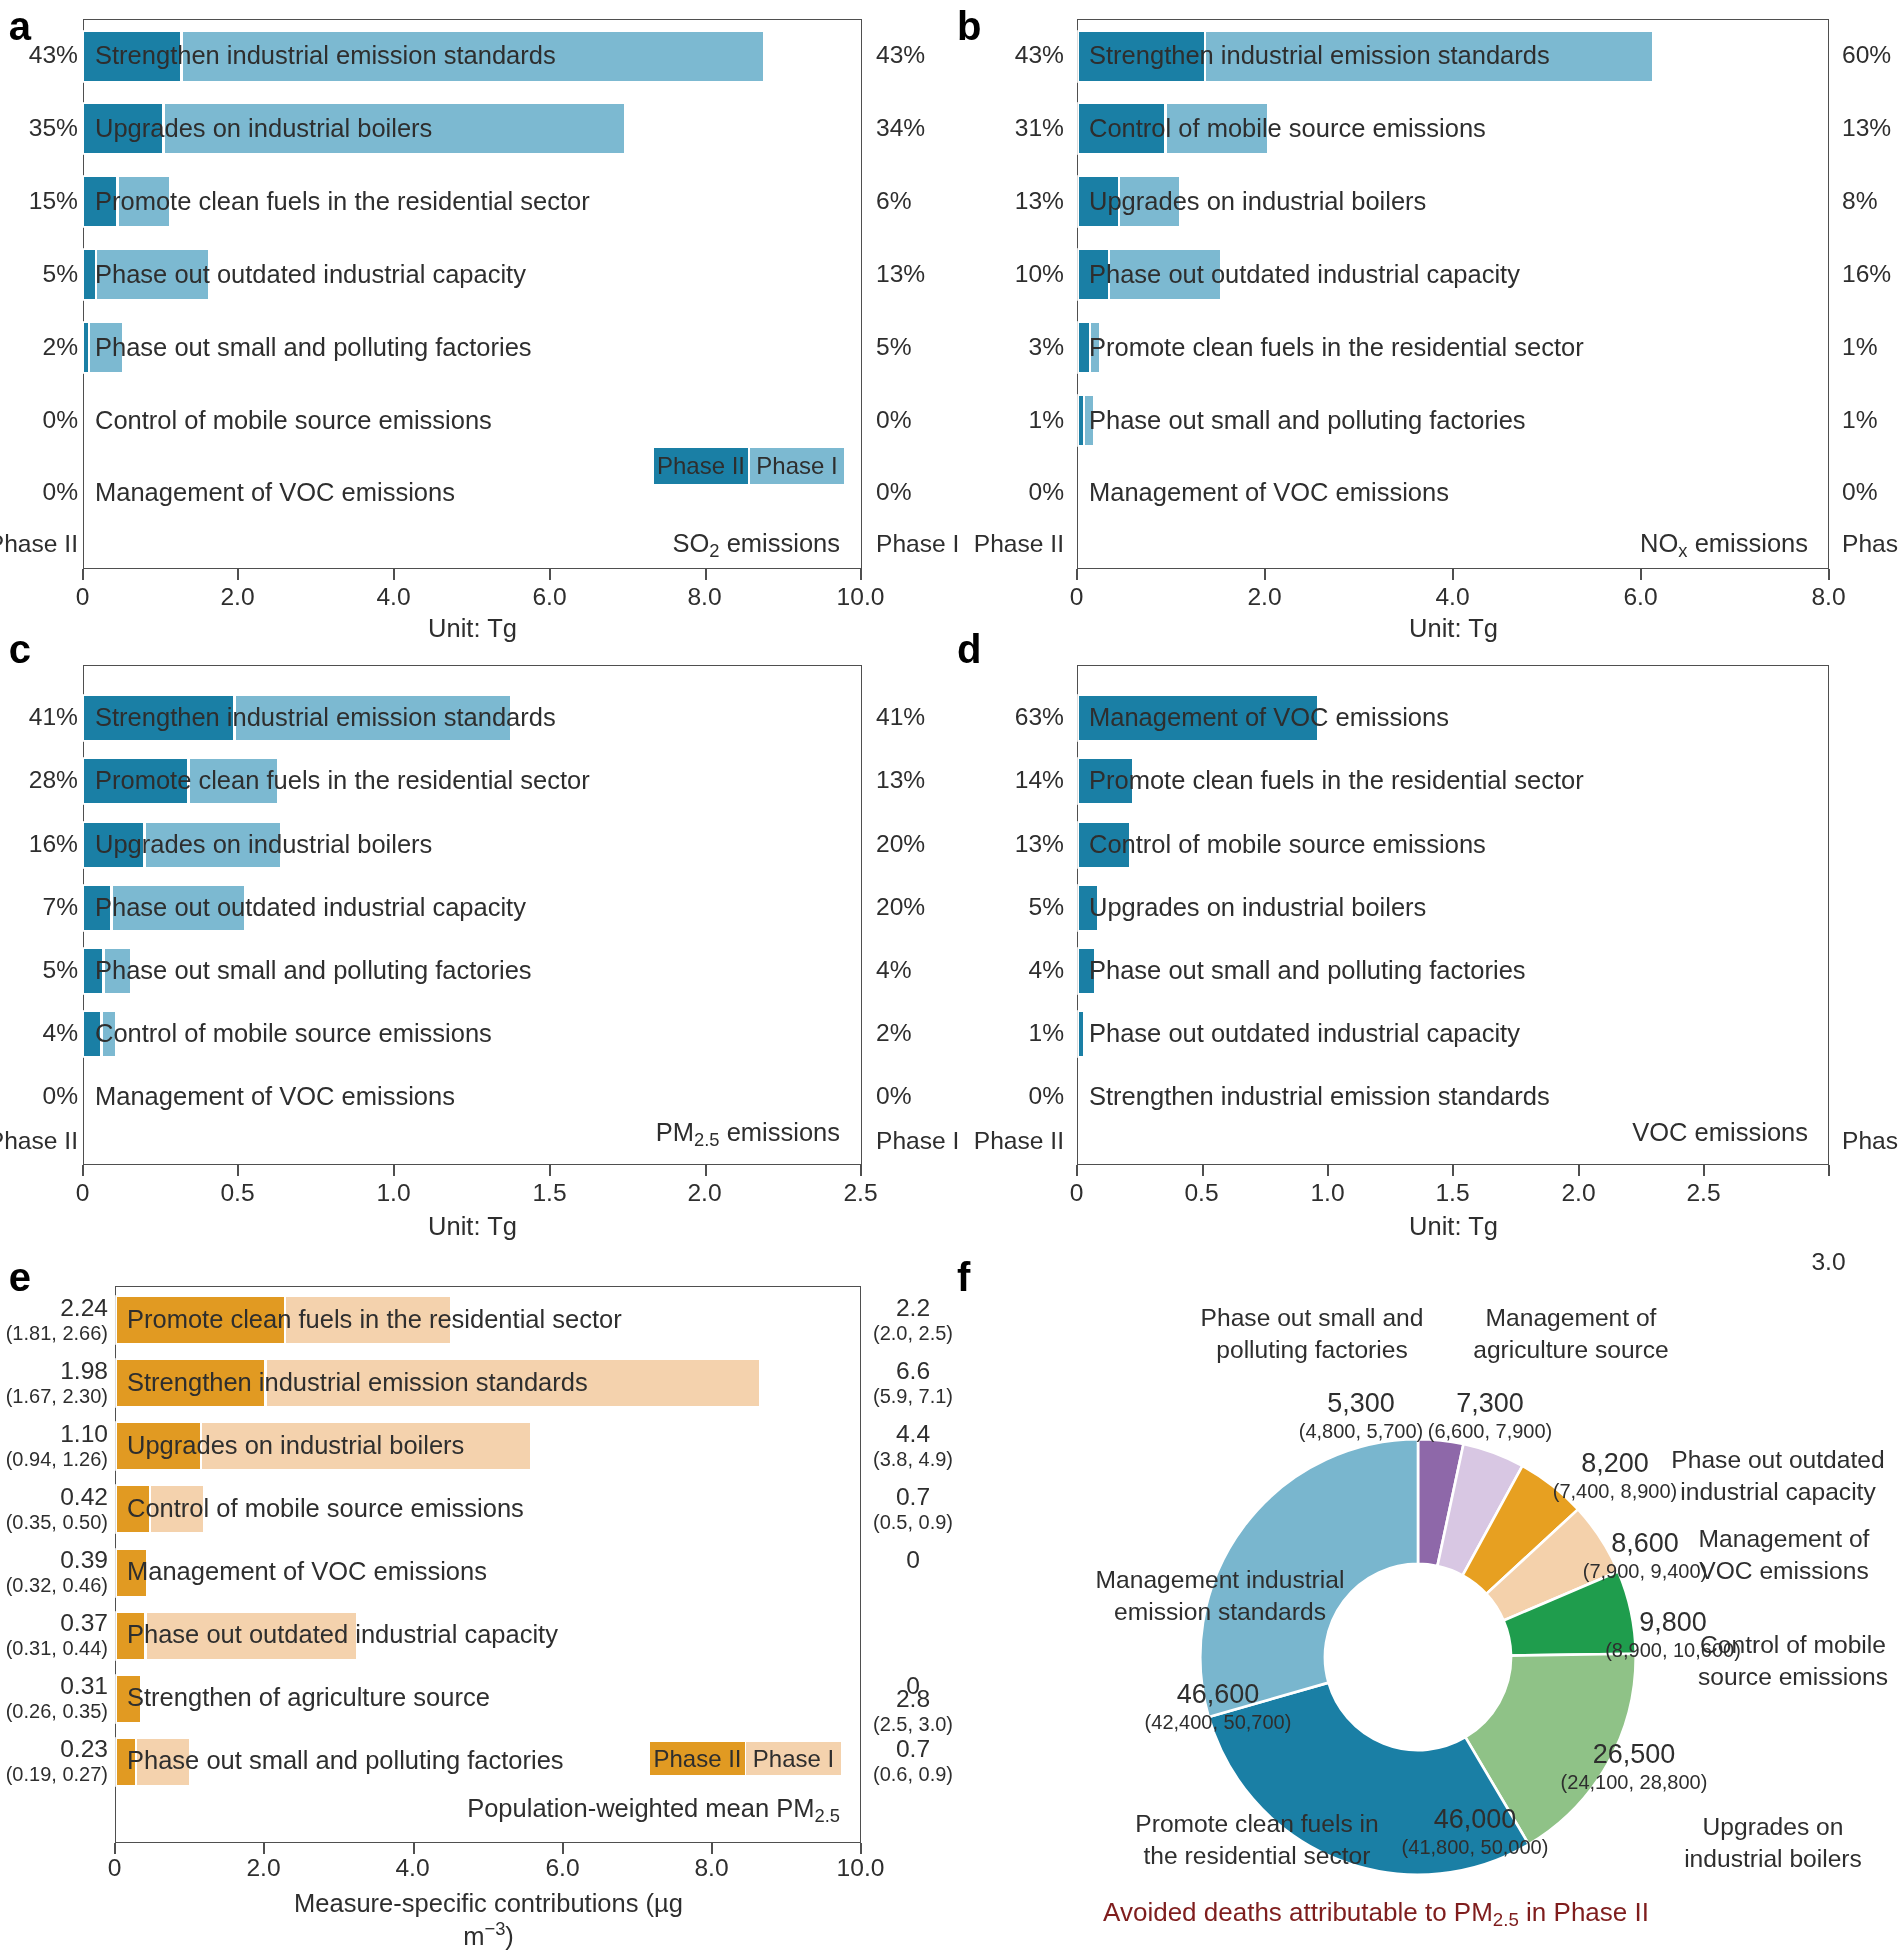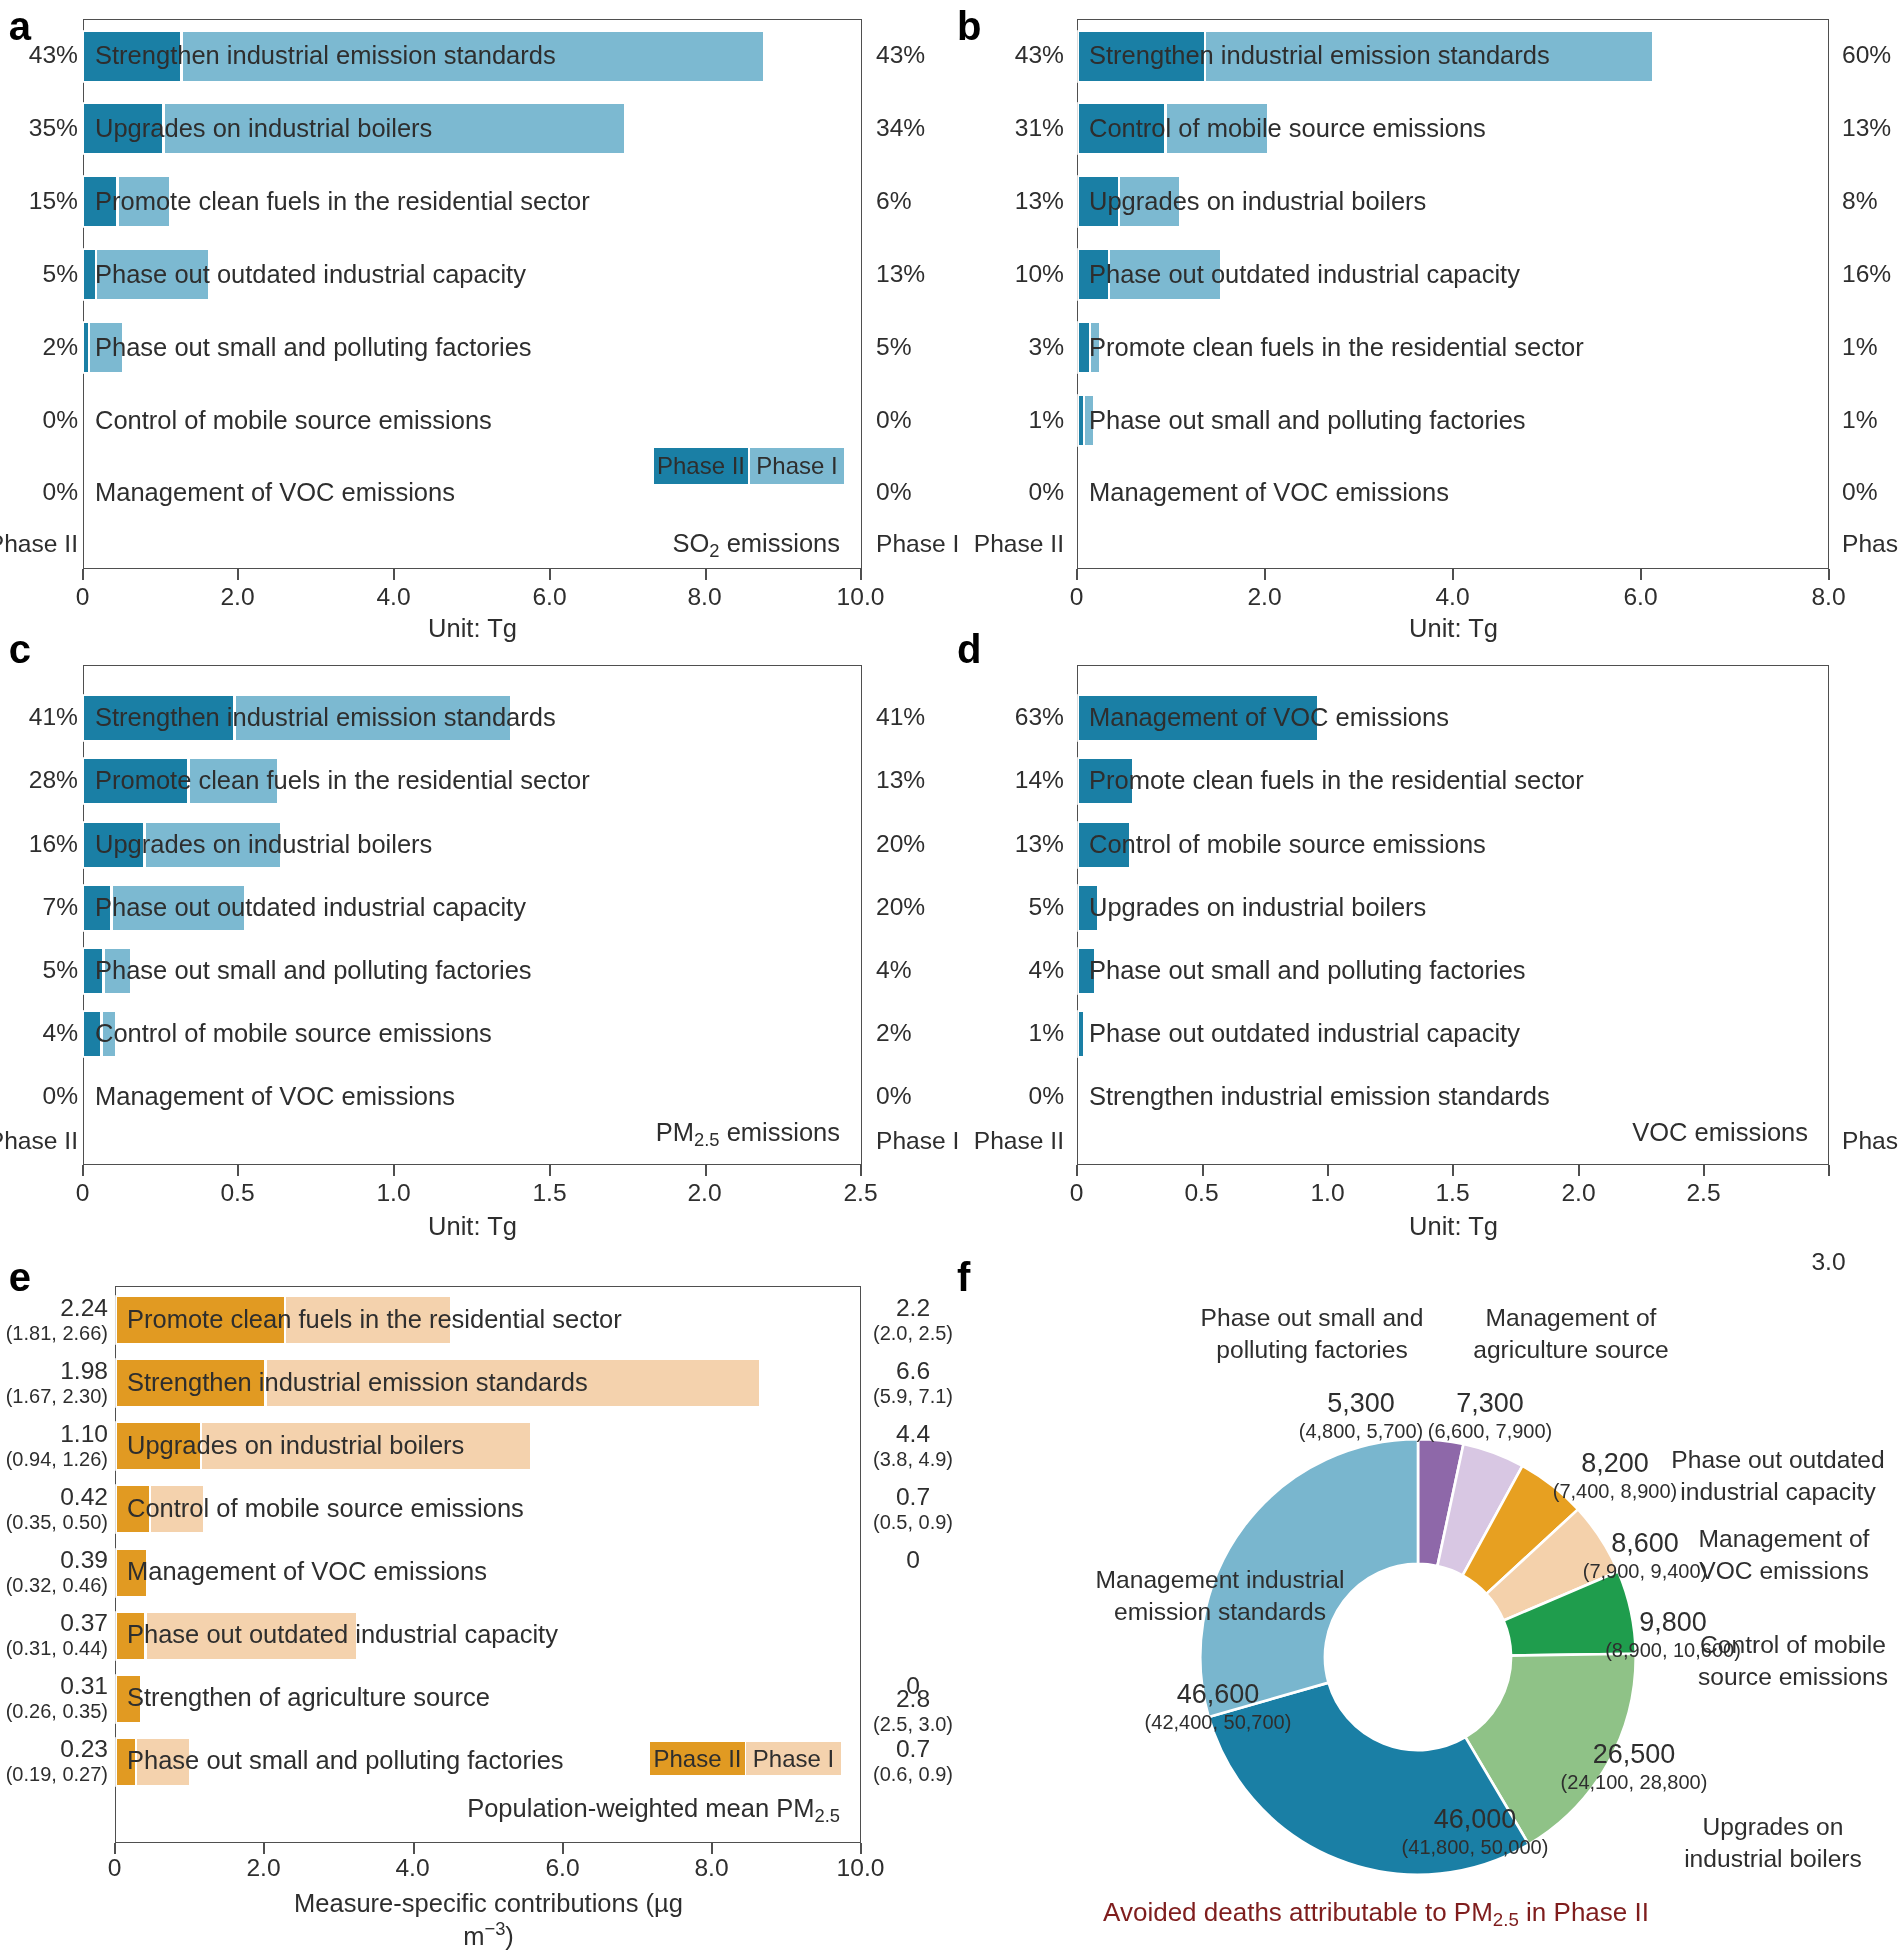--- a/index.html
+++ b/index.html
@@ -116,20 +116,21 @@
     <div class="bar-seg" style="left: 1079px; top: 396px; width: 3.5px; height: 49px; background: rgb(26, 127, 165);"></div>
     <div class="bar-seg" style="left: 1085px; top: 396px; width: 8px; height: 49px; background: rgb(124, 185, 209);"></div>
     <div class="row-label" style="left: 1089px; top: 406px;">Phase out small and polluting factories</div>
     <div class="pct pct-left" style="left: 888px; top: 406px;">1%</div>
     <div class="pct pct-right" style="left: 1842px; top: 406px;">1%</div>
     <div class="row-label" style="left: 1089px; top: 478px;">Management of VOC emissions</div>
     <div class="pct pct-left" style="left: 888px; top: 478px;">0%</div>
     <div class="pct pct-right" style="left: 1842px; top: 478px;">0%</div>
     <div class="phase-axis-label pct-left" style="left: 888px; top: 530px; text-align: right; width: 176px;">Phase II</div>
     <div class="phase-axis-label" style="left: 1842px; top: 530px;">Phase I</div>
+    <div class="panel-title" style="left: 1246px; top: 529px;"><span>NO</span><span class="sub">x</span><span> emissions</span></div>
     <div class="tick-mark" style="left: 1076px; top: 569px; height: 11.4px;"></div>
     <div class="tick-label" style="left: 1077px; top: 583px;">0</div>
     <div class="tick-mark" style="left: 1264px; top: 569px; height: 11.4px;"></div>
     <div class="tick-label" style="left: 1265px; top: 583px;">2.0</div>
     <div class="tick-mark" style="left: 1452px; top: 569px; height: 11.4px;"></div>
     <div class="tick-label" style="left: 1453px; top: 583px;">4.0</div>
     <div class="tick-mark" style="left: 1640px; top: 569px; height: 11.4px;"></div>
     <div class="tick-label" style="left: 1641px; top: 583px;">6.0</div>
     <div class="tick-mark" style="left: 1828px; top: 569px; height: 11.4px;"></div>
     <div class="tick-label" style="left: 1829px; top: 583px;">8.0</div>
@@ -379,20 +380,24 @@
       <div class="c">(8,900, 10,600)</div>
     </div>
     <div class="donut-name" style="left: 1773px; top: 1843px;">
       <div>Upgrades on</div>
       <div>industrial boilers</div>
     </div>
     <div class="donut-val" style="left: 1634px; top: 1766px;">
       <div class="v">26,500</div>
       <div class="c">(24,100, 28,800)</div>
     </div>
+    <div class="donut-name" style="left: 1257px; top: 1840px;">
+      <div>Promote clean fuels in</div>
+      <div>the residential sector</div>
+    </div>
     <div class="donut-val" style="left: 1475px; top: 1831px;">
       <div class="v">46,000</div>
       <div class="c">(41,800, 50,000)</div>
     </div>
     <div class="donut-name" style="left: 1220px; top: 1596px;">
       <div>Management industrial</div>
       <div>emission standards</div>
     </div>
     <div class="donut-val" style="left: 1218px; top: 1706px;">
       <div class="v">46,600</div>

